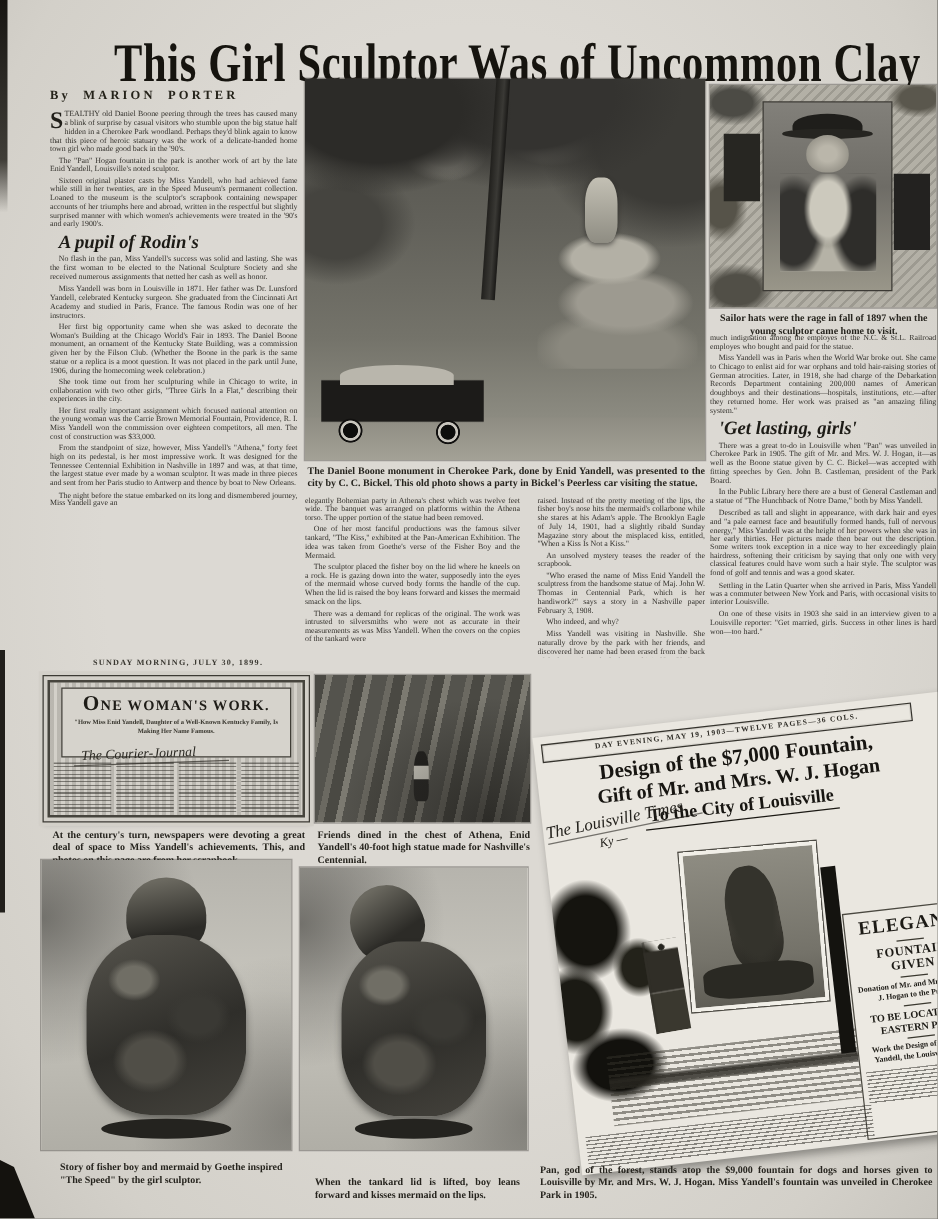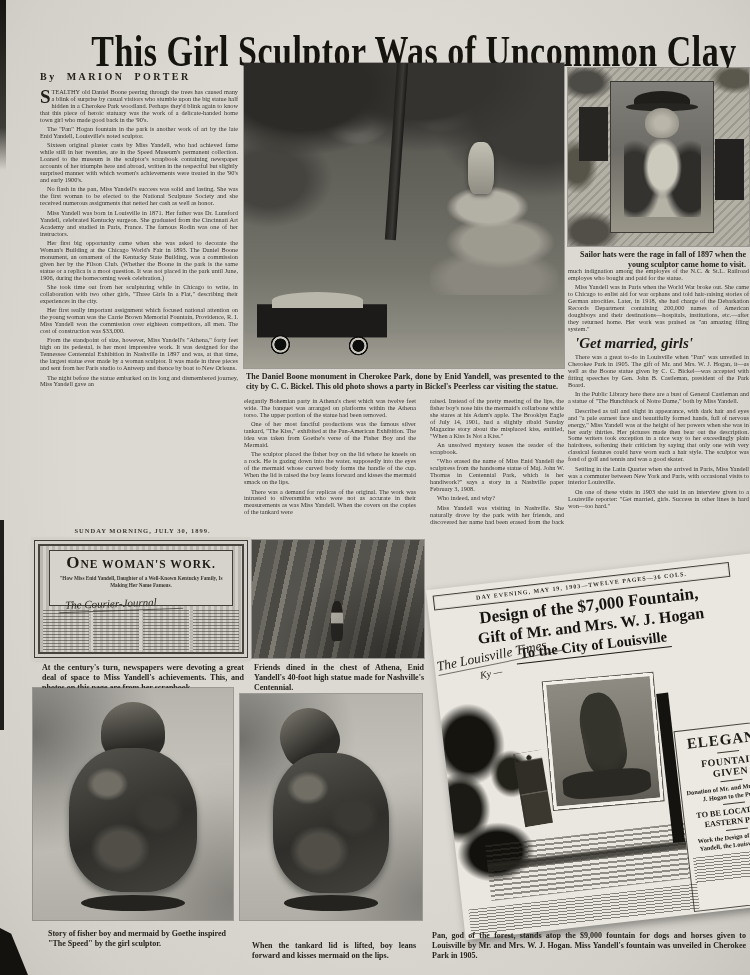--- a/index.html
+++ b/index.html
@@ -17,21 +17,21 @@
   }
   
   .deck{font-size:13.5px;font-weight:bold;line-height:1.5;text-align:justify;color:#1b1915;}
   .byline{margin-top:9px;font-size:10px;font-weight:bold;letter-spacing:2.5px;word-spacing:5px;color:#242219;}
   .body-text{font-size:6.3px;line-height:1.1;text-align:justify;color:#33312c;}
   .body-text p{margin:0 0 2.5px;text-indent:7px;}
   .body-text p.noindent{text-indent:0;}
   .dropcap{float:left;font-size:19px;line-height:15px;font-weight:bold;padding-right:1px;color:#211f1a;}
   .section-head{font-size:15px;font-weight:bold;font-style:italic;margin:5px 0 4px;color:#1d1b16;text-indent:0;}
   .photo-caption{font-size:8px;font-weight:bold;line-height:1.28;text-align:justify;color:#26241e;}
-  .photo-caption.center{text-align:right;}
+  .photo-caption.center{text-align:center;}
   .dateline{font-size:6.5px;font-weight:bold;letter-spacing:1px;text-align:center;color:#3a3831;}
   
   .photo{overflow:hidden;box-shadow:0 0 0 1px rgba(40,38,34,.35);}
   .lines{background:repeating-linear-gradient(180deg, rgba(48,46,41,.55) 0 1px, rgba(0,0,0,0) 1px 3px);}
   
   .boone{background:linear-gradient(180deg,#504f49 0%,#62615a 38%,#74736a 68%,#8b8a80 88%,#9a988e 100%);}
   .boone .canopy{position:absolute;inset:0;
     background:
       radial-gradient(ellipse 150px 95px at 18% 8%, #2c2b28 0 45%, rgba(44,43,40,0) 72%),
       radial-gradient(ellipse 180px 110px at 55% 4%, #343330 0 40%, rgba(52,51,48,0) 70%),
@@ -181,20 +181,21 @@
   <div class="abs ghosts"></div>
 
   <div class="abs headline">This Girl Sculptor Was of Uncommon Clay</div>
 
   <div class="abs" style="left:40px;top:62px;width:198px;height:462px;overflow:hidden;">
     <div class="byline">By MARION PORTER</div>
     <div class="body-text" style="margin-top:7px;">
       <p class="noindent"><span class="dropcap">S</span><span>TEALTHY old Daniel Boone peering through the trees has caused many a blink of surprise by casual visitors who stumble upon the big statue half hidden in a Cherokee Park woodland. Perhaps they'd blink again to know that this piece of heroic statuary was the work of a delicate-handed home town girl who made good back in the '90's.</span></p>
       <p>The "Pan" Hogan fountain in the park is another work of art by the late Enid Yandell, Louisville's noted sculptor.</p>
       <p>Sixteen original plaster casts by Miss Yandell, who had achieved fame while still in her twenties, are in the Speed Museum's permanent collection. Loaned to the museum is the sculptor's scrapbook containing newspaper accounts of her triumphs here and abroad, written in the respectful but slightly surprised manner with which women's achievements were treated in the '90's and early 1900's.</p>
+      <p class="section-head">A pupil of Rodin's</p>
       <p>No flash in the pan, Miss Yandell's success was solid and lasting. She was the first woman to be elected to the National Sculpture Society and she received numerous assignments that netted her cash as well as honor.</p>
       <p>Miss Yandell was born in Louisville in 1871. Her father was Dr. Lunsford Yandell, celebrated Kentucky surgeon. She graduated from the Cincinnati Art Academy and studied in Paris, France. The famous Rodin was one of her instructors.</p>
       <p>Her first big opportunity came when she was asked to decorate the Woman's Building at the Chicago World's Fair in 1893. The Daniel Boone monument, an ornament of the Kentucky State Building, was a commission given her by the Filson Club. (Whether the Boone in the park is the same statue or a replica is a moot question. It was not placed in the park until June, 1906, during the homecoming week celebration.)</p>
       <p>She took time out from her sculpturing while in Chicago to write, in collaboration with two other girls, "Three Girls In a Flat," describing their experiences in the city.</p>
       <p>Her first really important assignment which focused national attention on the young woman was the Carrie Brown Memorial Fountain, Providence, R. I. Miss Yandell won the commission over eighteen competitors, all men. The cost of construction was $33,000.</p>
       <p>From the standpoint of size, however, Miss Yandell's "Athena," forty feet high on its pedestal, is her most impressive work. It was designed for the Tennessee Centennial Exhibition in Nashville in 1897 and was, at that time, the largest statue ever made by a woman sculptor. It was made in three pieces and sent from her Paris studio to Antwerp and thence by boat to New Orleans.</p>
       <p>The night before the statue embarked on its long and dismembered journey, Miss Yandell gave an</p>
     </div>
   </div>
 
@@ -230,21 +231,21 @@
     <div class="inner">
       <div class="hat"></div>
       <div class="face"></div>
       <div class="blouse"></div>
     </div>
   </div>
   <div class="abs photo-caption center" style="left:572px;top:250px;width:174px;">Sailor hats were the rage in fall of 1897 when the young sculptor came home to visit.</div>
   <div class="abs body-text" style="left:568px;top:268px;width:181px;height:268px;overflow:hidden;">
     <p class="noindent">much indignation among the employes of the N.C. &amp; St.L. Railroad employes who bought and paid for the statue.</p>
     <p>Miss Yandell was in Paris when the World War broke out. She came to Chicago to enlist aid for war orphans and told hair-raising stories of German atrocities. Later, in 1918, she had charge of the Debarkation Records Department containing 200,000 names of American doughboys and their destinations—hospitals, institutions, etc.—after they returned home. Her work was praised as "an amazing filing system."</p>
-    <p class="section-head">'Get married, girls'</p>
+    <p class="section-head">'Get lasting, girls'</p>
     <p>There was a great to-do in Louisville when "Pan" was unveiled in Cherokee Park in 1905. The gift of Mr. and Mrs. W. J. Hogan, it—as well as the Boone statue given by C. C. Bickel—was accepted with fitting speeches by Gen. John B. Castleman, president of the Park Board.</p>
     <p>In the Public Library here there are a bust of General Castleman and a statue of "The Hunchback of Notre Dame," both by Miss Yandell.</p>
     <p>Described as tall and slight in appearance, with dark hair and eyes and "a pale earnest face and beautifully formed hands, full of nervous energy," Miss Yandell was at the height of her powers when she was in her early thirties. Her pictures made then bear out the description. Some writers took exception in a nice way to her exceedingly plain hairdress, softening their criticism by saying that only one with very classical features could have worn such a hair style. The sculptor was fond of golf and tennis and was a good skater.</p>
     <p>Settling in the Latin Quarter when she arrived in Paris, Miss Yandell was a commuter between New York and Paris, with occasional visits to interior Louisville.</p>
     <p>On one of these visits in 1903 she said in an interview given to a Louisville reporter: "Get married, girls. Success in other lines is hard won—too hard."</p>
   </div>
 
   <div class="abs dateline" style="left:40px;top:527px;width:205px;">SUNDAY MORNING, JULY 30, 1899.</div>
   <div class="abs oww" style="left:34px;top:540px;width:212px;height:116px;">
     <div class="frame"></div>

